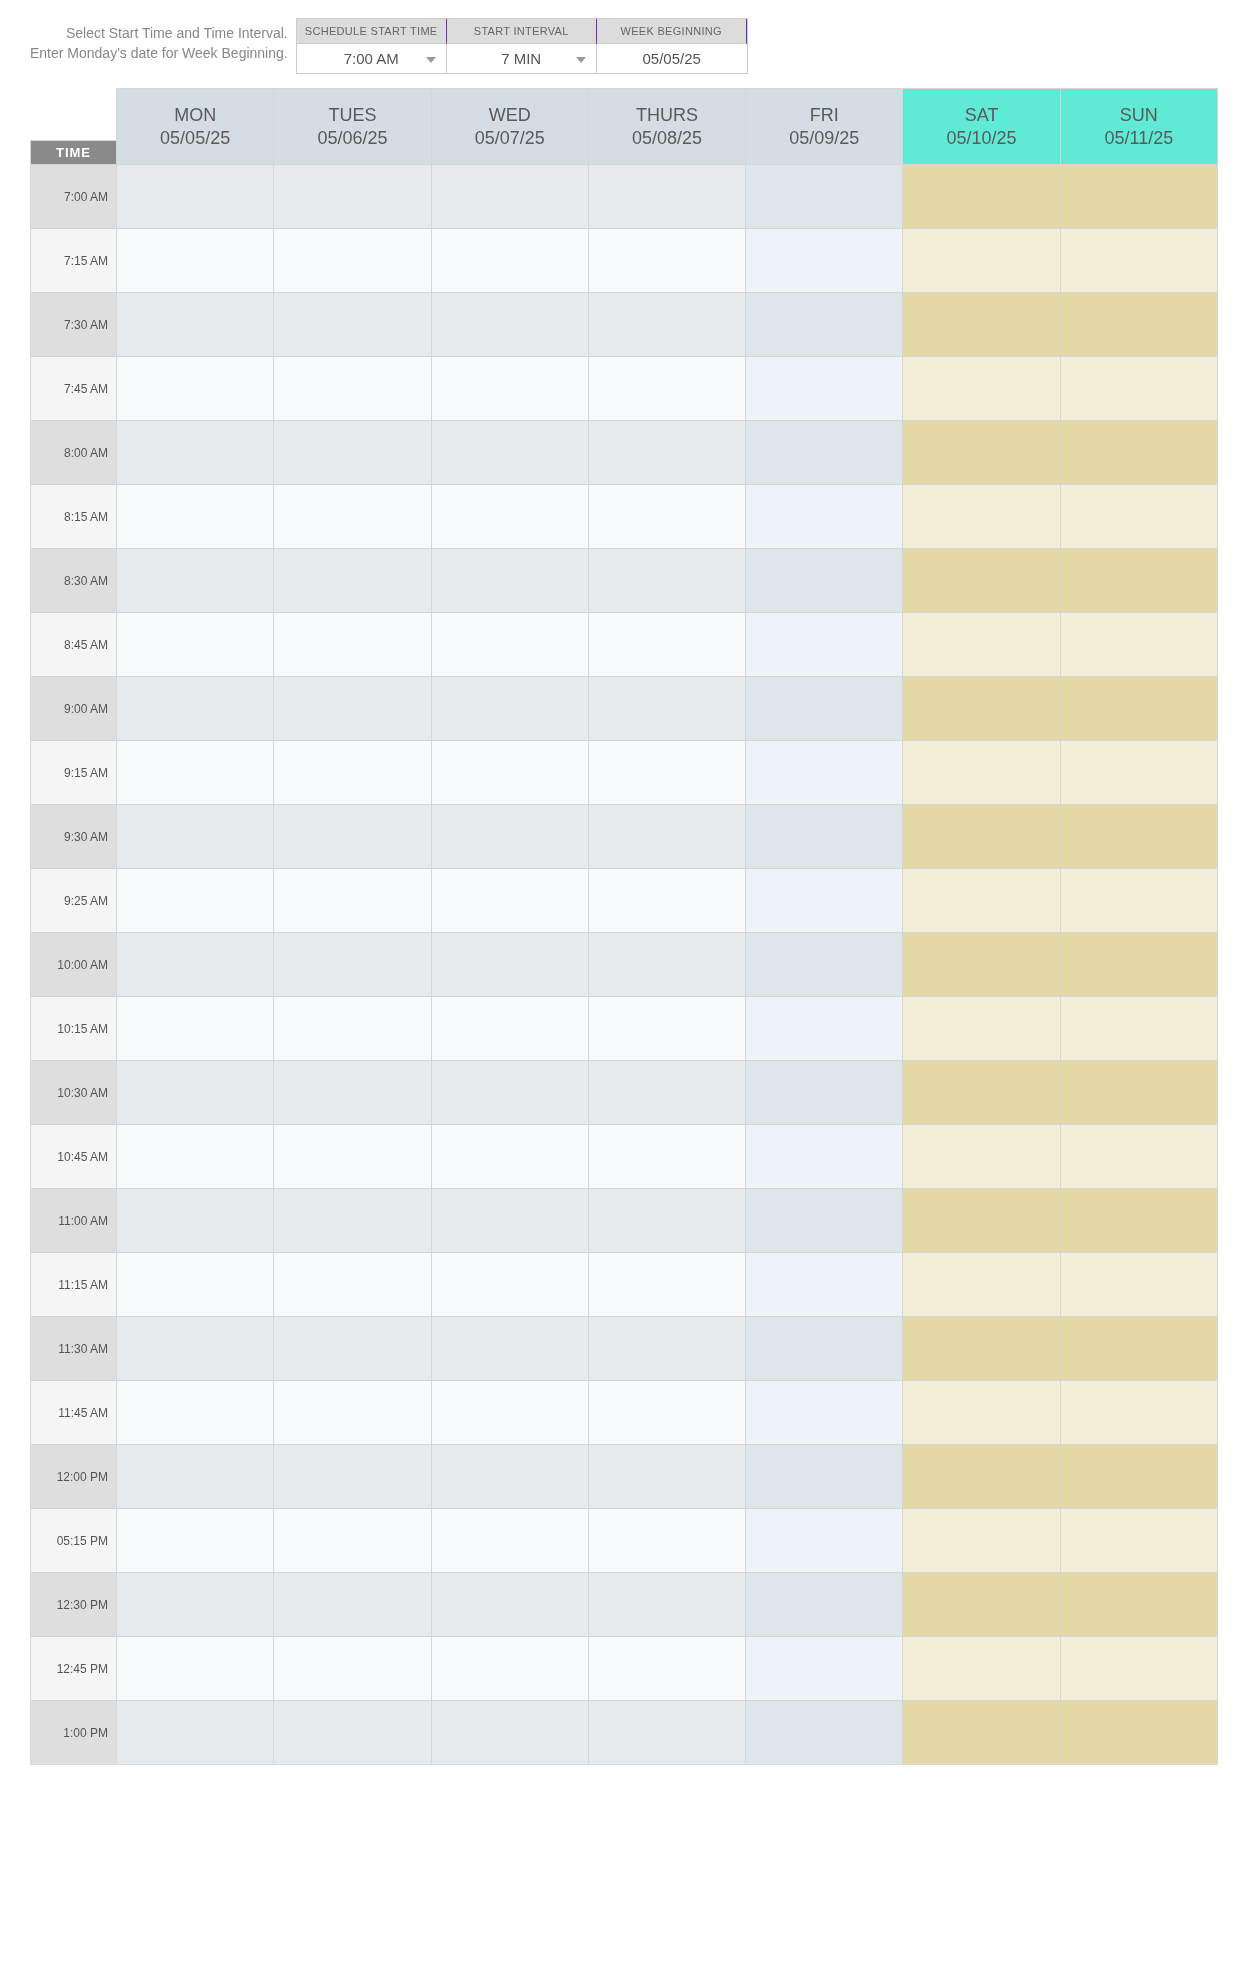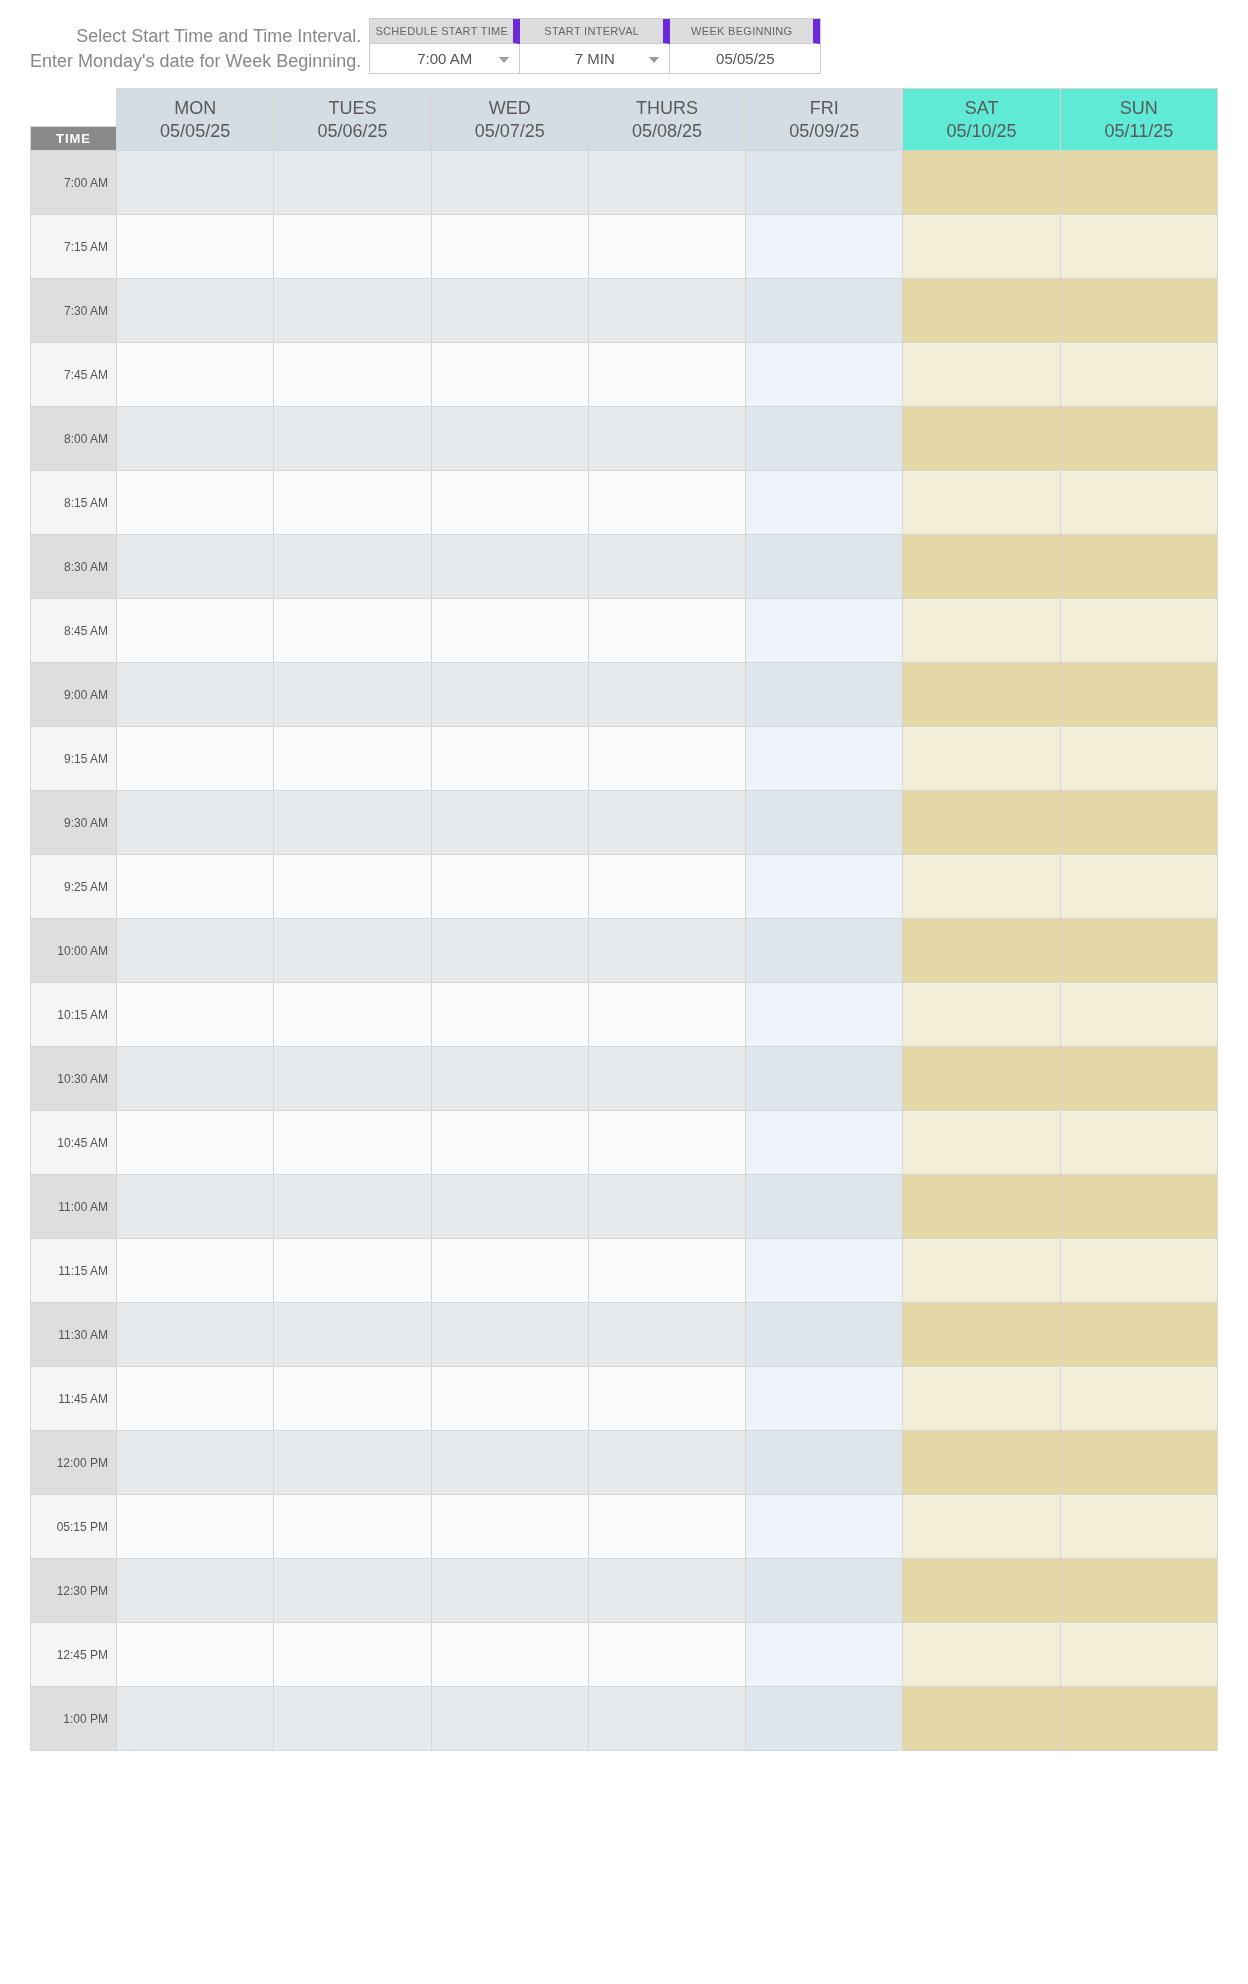--- a/index.html
+++ b/index.html
@@ -18,34 +18,34 @@
   .title {
     font-size: 30px;
     font-weight: 700;
     letter-spacing: 1px;
     color: #9a9a9a;
     flex: 1 1 auto;
     padding-top: 2px;
   }
   .instructions {
     text-align: right;
-    font-size: 18px;
+    font-size: 14px;
     color: #888;
     line-height: 1.4;
     padding-right: 8px;
     padding-top: 6px;
   }
   .config-grid {
     display: grid;
     grid-template-columns: 150px 150px 150px;
     border: 1px solid #ccc;
   }
   .cfg-h {
     background: #dcdcdc;
-    border-right: 7px solid #6d28d9;
+    border-right: 1px solid #6d28d9;
     border-bottom: 1px solid #ccc;
     font-size: 11px;
     text-align: center;
     letter-spacing: 0.3px;
     color: #666;
     padding: 6px 4px;
   }
   .cfg-h:last-of-type { border-right: none; }
   .cfg-v {
     background: #fff;
@@ -85,21 +85,21 @@
   .time-hdr {
     background: #8a8a8a;
     color: #fff;
     font-size: 13px;
     font-weight: 700;
     letter-spacing: 1px;
     text-align: center;
     height: 24px;
   }
   .day-hdr {
-    height: 62px;
+    height: 76px;
     text-align: center;
     font-weight: 400;
   }
   .day-hdr .dname { font-size: 18px; color: #5a5a5a; }
   .day-hdr .ddate { font-size: 18px; color: #5a5a5a; margin-top: 2px; }
   .wk-blue { background: #d4dde4; }
   .wk-gold { background: #5eead4; }
 
   td.time-cell {
     width: 86px;

